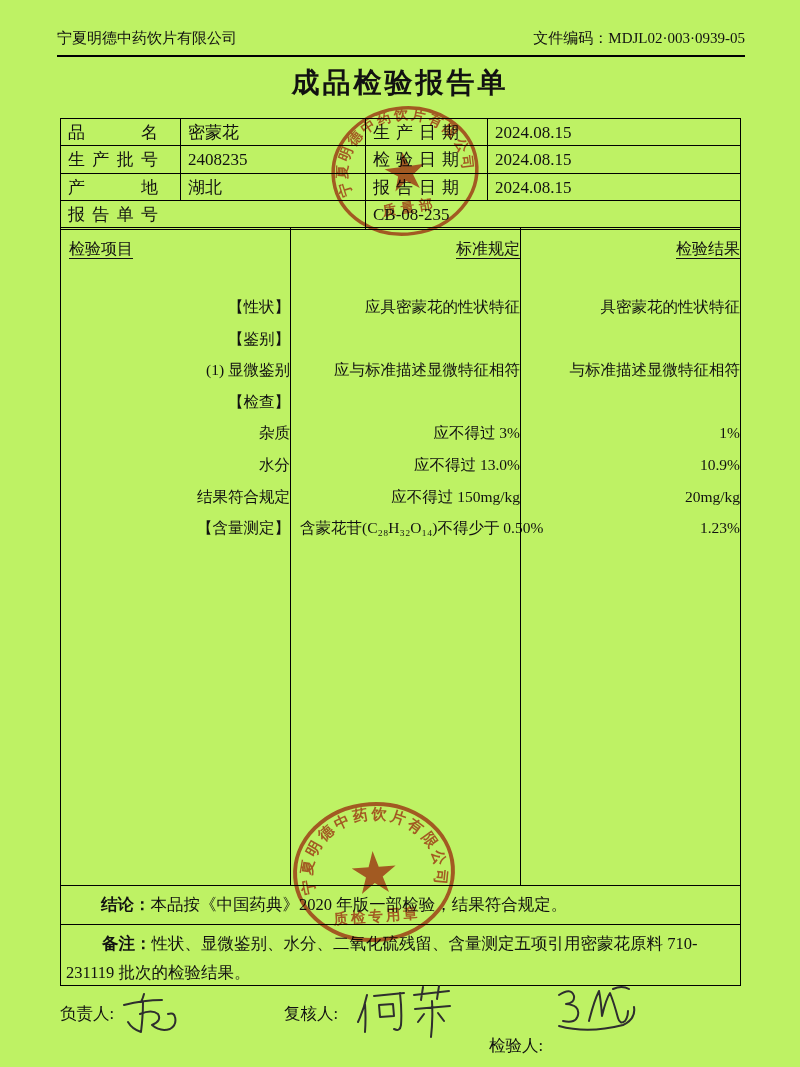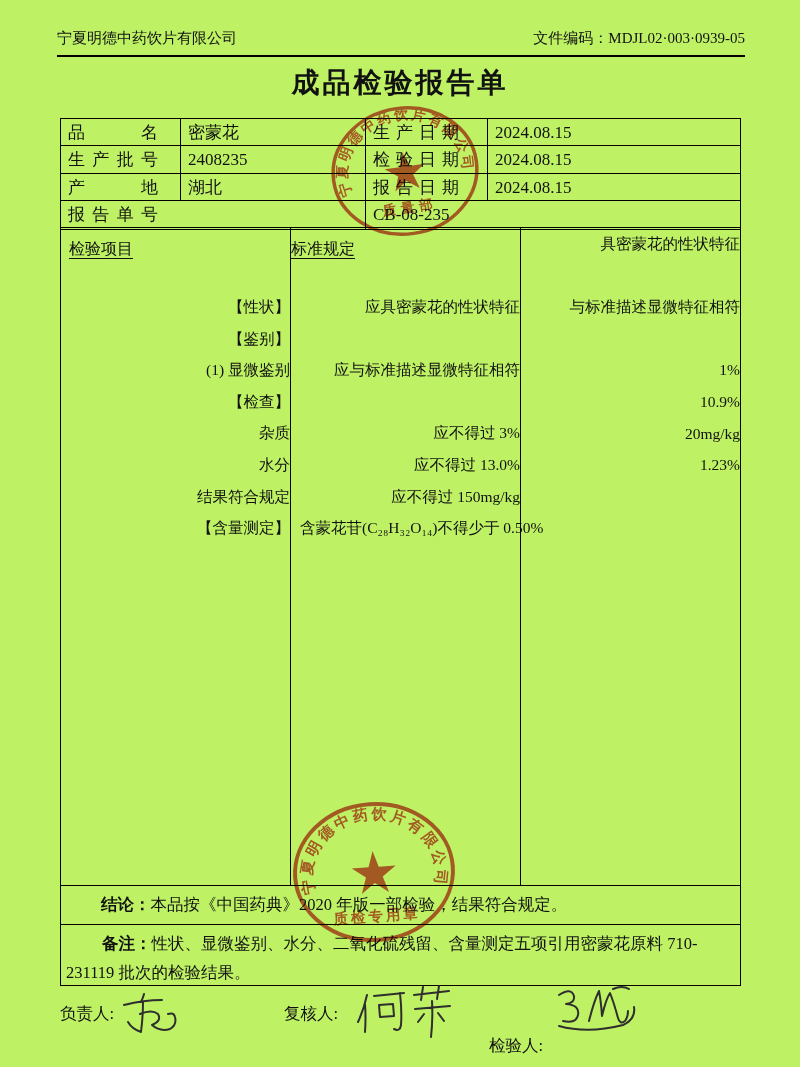--- a/index.html
+++ b/index.html
@@ -24,21 +24,21 @@
   .spread2{display:inline-block;width:86px;text-align:justify;text-align-last:justify;}
   
   .main-table{position:absolute;top:227px;left:60px;width:681px;height:659px;
               border:1px solid #000;box-sizing:border-box;}
   .mt-col{position:absolute;top:0;bottom:0;box-sizing:border-box;}
   .mt-col1{left:0;width:229px;}
   .mt-col2{left:229px;width:230px;border-left:1px solid #000;}
   .mt-col3{left:459px;width:220px;border-left:1px solid #000;}
   .mt-head{height:63px;padding-top:11px;box-sizing:border-box;font-size:16px;}
   .mt-col1 .mt-head{padding-left:8px;}
-  .mt-col2 .mt-head,.mt-col3 .mt-head{text-align:left;}
+  .mt-col2 .mt-head,.mt-col3 .mt-head{text-align:right;}
   .mt-head span{text-decoration:underline;text-underline-offset:4px;}
   .mt-row{height:31.6px;line-height:31.6px;font-size:15.5px;padding-left:8px;
           white-space:nowrap;overflow:visible;text-align:right;}
   .mt-col2 .mt-row{padding-left:9px;}
   
   .conclusion{position:absolute;top:885px;left:60px;width:681px;height:40px;
               border:1px solid #000;box-sizing:border-box;line-height:38px;
               font-size:16.5px;padding-left:40px;white-space:nowrap;}
   .note{position:absolute;top:924px;left:60px;width:681px;height:62px;
         border:1px solid #000;border-top:none;box-sizing:border-box;
@@ -103,20 +103,21 @@
       <div class="mt-row">应具密蒙花的性状特征</div>
       <div class="mt-row"></div>
       <div class="mt-row">应与标准描述显微特征相符</div>
       <div class="mt-row"></div>
       <div class="mt-row">应不得过 3%</div>
       <div class="mt-row">应不得过 13.0%</div>
       <div class="mt-row">应不得过 150mg/kg</div>
       <div class="mt-row">含蒙花苷(C₂₈H₃₂O₁₄)不得少于 0.50%</div>
     </div>
     <div class="mt-col mt-col3">
+      <div class="mt-head"><span>检验结果</span></div>
       <div class="mt-row">具密蒙花的性状特征</div>
       <div class="mt-row"></div>
       <div class="mt-row">与标准描述显微特征相符</div>
       <div class="mt-row"></div>
       <div class="mt-row">1%</div>
       <div class="mt-row">10.9%</div>
       <div class="mt-row">20mg/kg</div>
       <div class="mt-row">1.23%</div>
     </div>
   </div>

